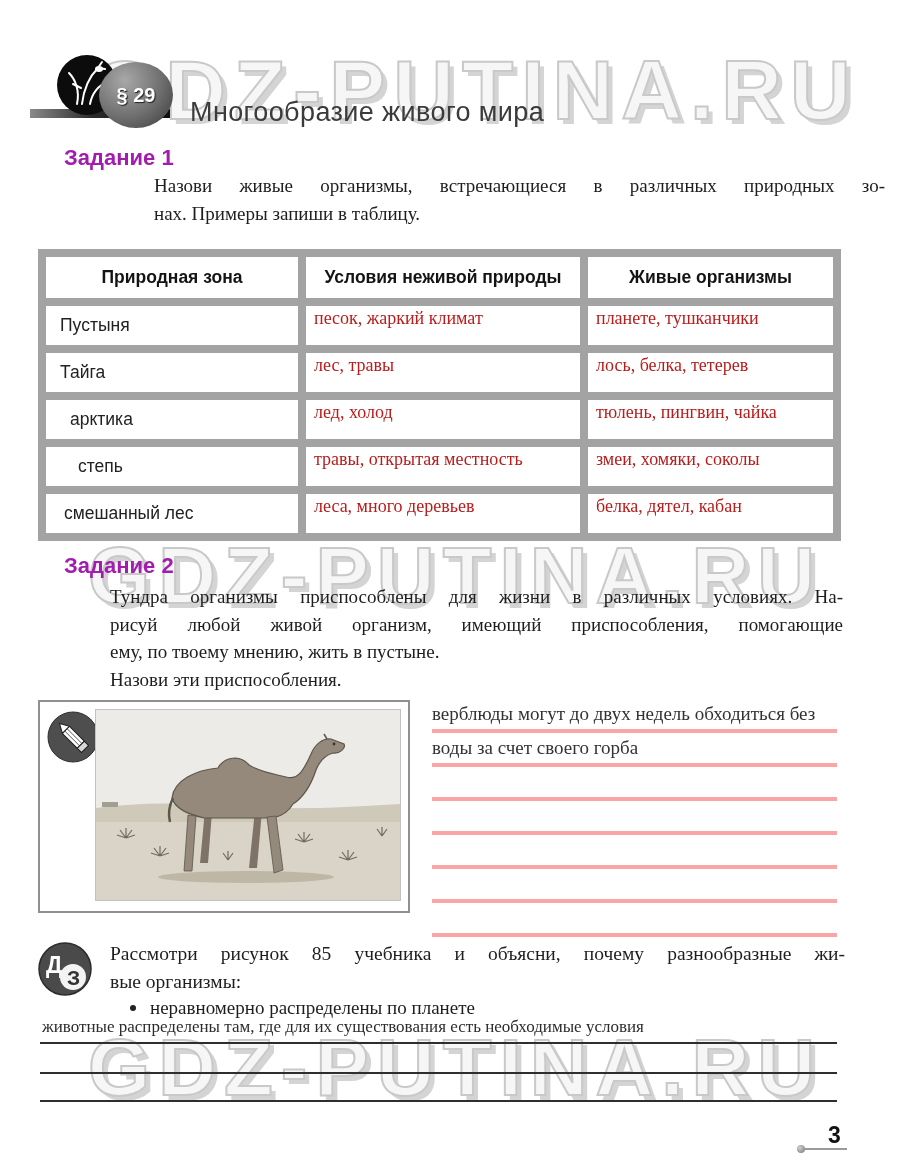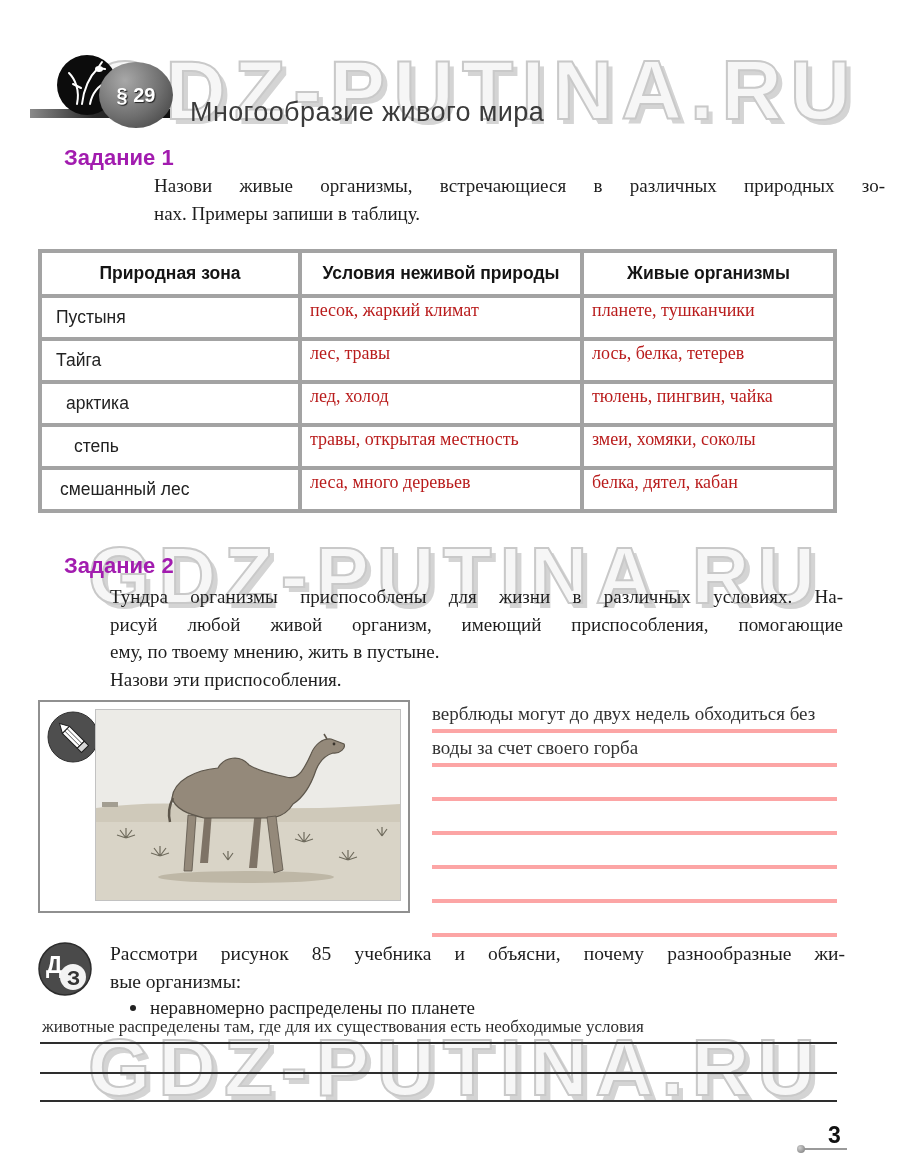--- a/index.html
+++ b/index.html
@@ -27,21 +27,21 @@
   .task-heading{position:absolute;z-index:1;font-family:"Liberation Sans",sans-serif;
     font-weight:bold;font-size:22px;color:#a21caf;}
 
   .para{position:absolute;z-index:1;font-size:19px;line-height:27.5px;color:#1e1e1e;}
   .para .line{text-align:justify;text-align-last:justify;}
   .para .line.last{text-align:left;text-align-last:left;}
 
   
   .nature-table{position:absolute;left:38px;top:249px;z-index:1;border-collapse:collapse;table-layout:fixed;
     width:795px;}
-  .nature-table th,.nature-table td{border:4px solid #a3a3a3;}
+  .nature-table th,.nature-table td{border:8px solid #a3a3a3;}
   .nature-table th{height:39px;font-family:"Liberation Sans",sans-serif;font-weight:bold;
     font-size:17.5px;color:#141414;text-align:center;vertical-align:middle;}
   .nature-table td{height:35px;font-size:18px;padding:2px 8px 2px 8px;}
   .nature-table td.zone{font-family:"Liberation Sans",sans-serif;font-size:17.5px;color:#222;
     vertical-align:middle;padding-left:14px;}
   .nature-table td.ind1{padding-left:24px;}
   .nature-table td.ind2{padding-left:32px;}
   .nature-table td.ind3{padding-left:18px;}
   .nature-table td.cond,.nature-table td.org{vertical-align:top;color:#b91c1c;}
 

